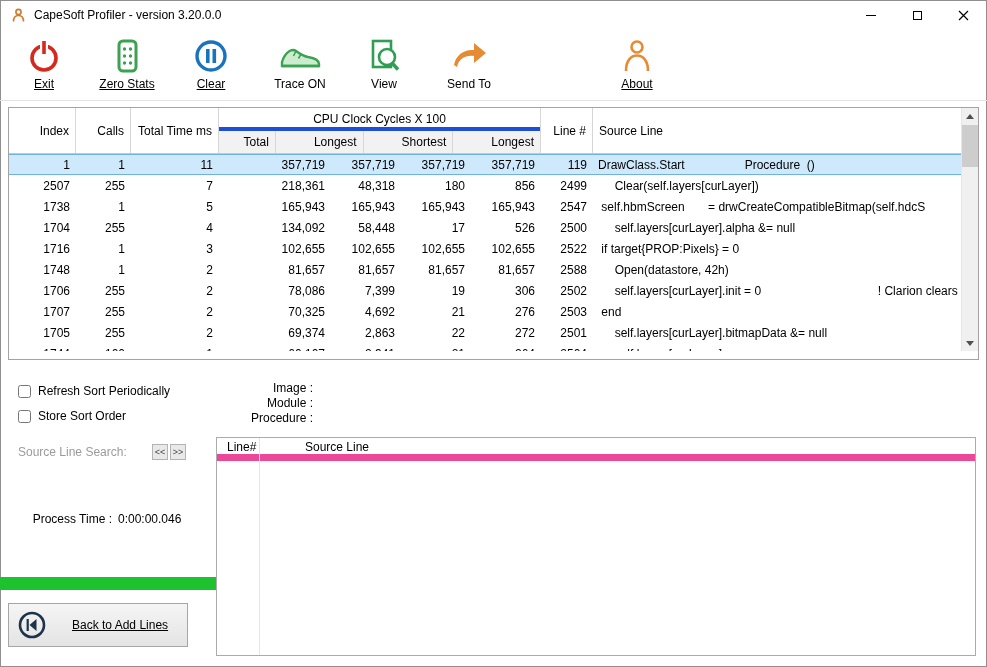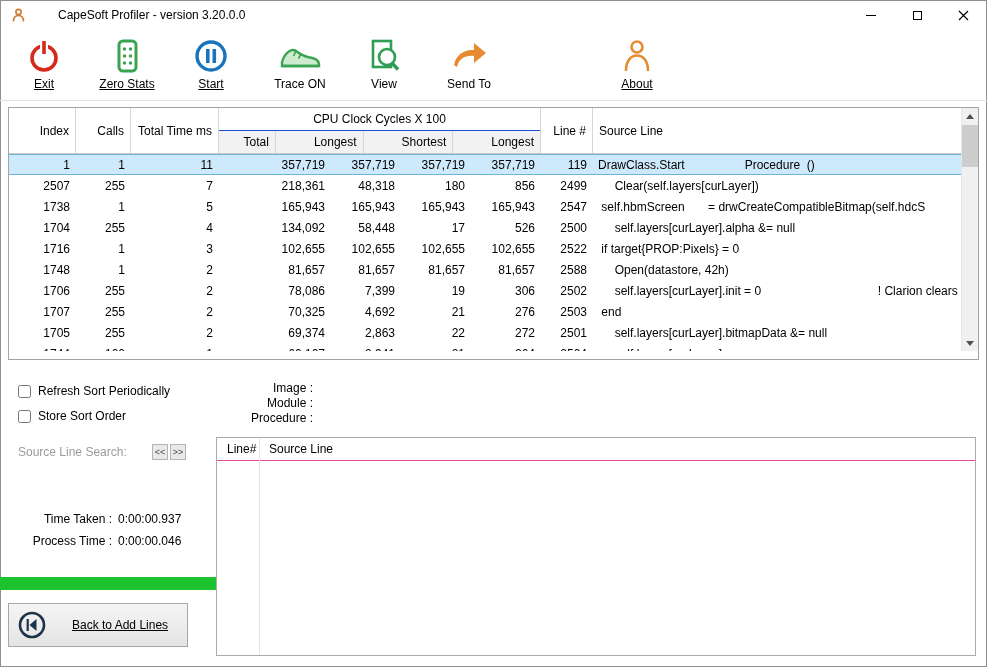--- a/index.html
+++ b/index.html
@@ -2,39 +2,39 @@
 <html><head>
 <meta charset="utf-8">
 <style>
   html,body{margin:0;padding:0;}
   body{
     width:987px;height:667px;position:relative;overflow:hidden;
     background:#fff;font-family:"Liberation Sans",sans-serif;color:#000;
     box-shadow:inset 0 0 0 1px #8f8f8f;
   }
   
-  .titlebar{position:absolute;top:0;left:0;right:0;height:30px;display:flex;align-items:center;padding-left:10px;box-sizing:border-box;gap:24px;}
+  .titlebar{position:absolute;top:0;left:0;right:0;height:30px;display:flex;align-items:center;padding-left:10px;box-sizing:border-box;}
   .app-icon{width:16px;height:16px;display:flex;align-items:center;justify-content:center;}
   .title-text{font-size:12px;margin-left:8px;}
   .win-controls{position:absolute;right:1px;top:1px;height:29px;display:flex;}
   .win-btn{width:46px;height:29px;display:flex;align-items:center;justify-content:center;cursor:default;}
   .min-glyph{width:10px;height:1px;background:#000;}
   .max-glyph{width:9px;height:9px;border:1px solid #000;box-sizing:border-box;}
   
   .toolbar{position:absolute;top:30px;left:0;right:0;height:70px;border-bottom:1px solid #e3e3e3;}
   .tool{position:absolute;top:2px;width:84px;height:64px;text-align:center;cursor:default;}
   .ticon{height:42px;display:flex;align-items:flex-end;justify-content:center;}
   .tlabel{font-size:12px;margin-top:2px;display:inline-block;}
   .tlabel.u{text-decoration:underline;}
   
   .grid{position:absolute;left:8px;top:107px;width:971px;height:253px;border:1px solid #a3a3a3;box-sizing:border-box;background:#fff;}
   .grid-header{position:absolute;top:0;left:0;right:17px;height:46px;display:flex;font-size:12px;border-bottom:1px solid #c9c9c9;box-sizing:border-box;}
   .hcol{display:flex;align-items:center;justify-content:flex-end;padding:0 6px;border-right:1px solid #d6d6d6;box-sizing:border-box;height:100%;}
   .hgroup{width:322px;border-right:1px solid #d6d6d6;box-sizing:border-box;}
-  .hgroup-title{height:23px;line-height:23px;text-align:center;border-bottom:1px solid #1d4ed8;box-sizing:border-box;}
+  .hgroup-title{height:23px;line-height:23px;text-align:center;border-bottom:4px solid #1d4ed8;box-sizing:border-box;}
   .hgroup-sub{display:flex;height:22px;background:#f2f2f2;gap:32px;}
   .hsub{display:flex;align-items:center;justify-content:flex-end;padding:0 6px;border-right:1px solid #d6d6d6;box-sizing:border-box;}
   .hsub:last-child{border-right:none;}
   .c-index{width:67px;}
   .c-calls{width:55px;}
   .c-time{width:88px;}
   .c-total{width:112px;}
   .c-longest{width:70px;}
   .c-shortest{width:70px;}
   .c-average{width:70px;}
@@ -62,21 +62,21 @@
   .search-btn{position:absolute;top:444px;width:16px;height:16px;font-size:9px;color:#444;background:#e9e9e9;border:1px solid #b3b3b3;box-sizing:border-box;display:flex;align-items:center;justify-content:center;cursor:default;}
   .stats{position:absolute;left:0;top:508px;width:218px;font-size:12px;}
   .stat-line{display:flex;height:22px;align-items:center;}
   .stat-label{width:112px;text-align:right;}
   .stat-value{margin-left:6px;}
   .progress{position:absolute;left:0;top:577px;width:217px;height:13px;background:#1dc32e;}
   .back-btn{position:absolute;left:8px;top:603px;width:180px;height:44px;background:linear-gradient(#f5f5f5,#e4e4e4);border:1px solid #a6a6a6;box-sizing:border-box;display:flex;align-items:center;gap:26px;padding-left:9px;font-size:12px;cursor:default;}
   .back-btn .blabel{text-decoration:underline;}
   
   .bottom-panel{position:absolute;left:216px;top:437px;width:760px;height:219px;border:1px solid #ababab;box-sizing:border-box;background:#fff;font-size:12px;}
-  .bp-header{height:23px;display:flex;align-items:center;border-bottom:1px solid #ec4899;box-sizing:border-box;}
+  .bp-header{height:23px;display:flex;align-items:flex-end;border-bottom:7px solid #ec4899;box-sizing:border-box;gap:36px;}
   .bp-line-h{width:42px;padding-left:10px;box-sizing:border-box;}
   .bp-src-h{padding-left:10px;}
   .bp-vline{position:absolute;left:42px;top:0;bottom:0;width:1px;background:#e6e6e6;}
 </style>
 </head>
 <body>
 
 <div class="titlebar">
   <span class="app-icon">
     <svg width="15" height="15" viewBox="0 0 15 15">
@@ -129,21 +129,21 @@
   </div>
 
   <div class="tool" style="left:169px;">
     <div class="ticon">
       <svg width="36" height="36" viewBox="0 0 36 36">
         <circle cx="18" cy="18" r="14" fill="none" stroke="#1a74bd" stroke-width="3.4"></circle>
         <rect x="13" y="11" width="3.6" height="14" fill="#1a74bd"></rect>
         <rect x="19.5" y="11" width="3.6" height="14" fill="#1a74bd"></rect>
       </svg>
     </div>
-    <span class="tlabel u">Start</span>
+    <span class="tlabel u">Clear</span>
   </div>
 
   <div class="tool" style="left:258px;">
     <div class="ticon">
       <svg width="44" height="36" viewBox="0 0 44 34">
         <path d="M4 23 C7 13, 14 9, 18 12 C22 15, 25 17, 30 18 C36 19, 41 21, 41 25 L41 27 L4 27 Z" fill="#cdeccf" stroke="#3aa251" stroke-width="2.4"></path>
         <path d="M4 27 L41 27" stroke="#3aa251" stroke-width="2.4"></path>
         <path d="M18 12 L15.5 17 M23 15 L20.5 19.5" stroke="#3aa251" stroke-width="1.6"></path>
       </svg>
     </div>
@@ -339,24 +339,20 @@
   <div>Module :</div>
   <div>Procedure :</div>
 </div>
 
 <div class="search-label">Source Line Search:</div>
 <div class="search-btn" style="left:152px;">&lt;&lt;</div>
 <div class="search-btn" style="left:170px;">&gt;&gt;</div>
 
 <div class="stats">
   <div class="stat-line">
-    <span class="stat-label">Time Taken :</span>
-    <span class="stat-value">0:00:00.937</span>
-  </div>
-  <div class="stat-line">
     <span class="stat-label">Process Time :</span>
     <span class="stat-value">0:00:00.046</span>
   </div>
 </div>
 
 <div class="progress" style="background: rgb(29, 195, 46);"></div>
 
 <div class="back-btn">
   <svg width="28" height="28" viewBox="0 0 28 28">
     <circle cx="14" cy="14" r="12" fill="none" stroke="#1d3349" stroke-width="2.6"></circle>

